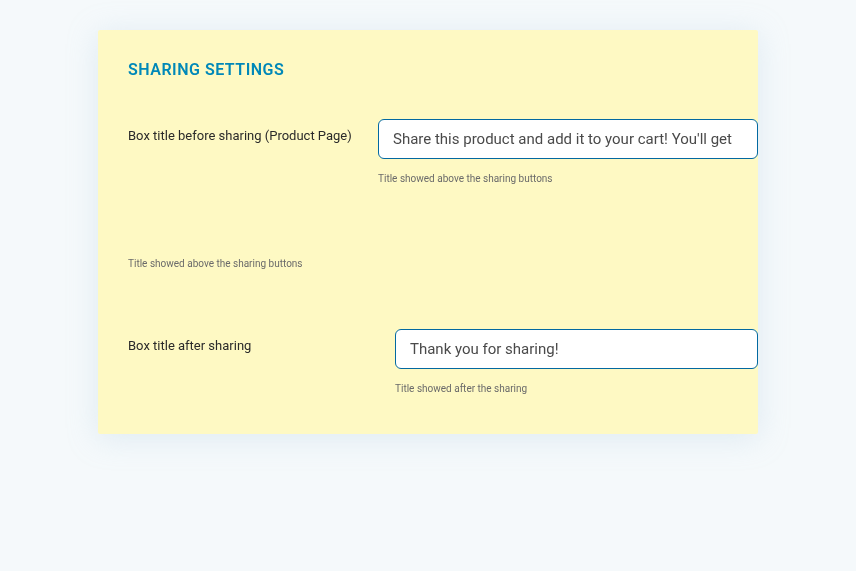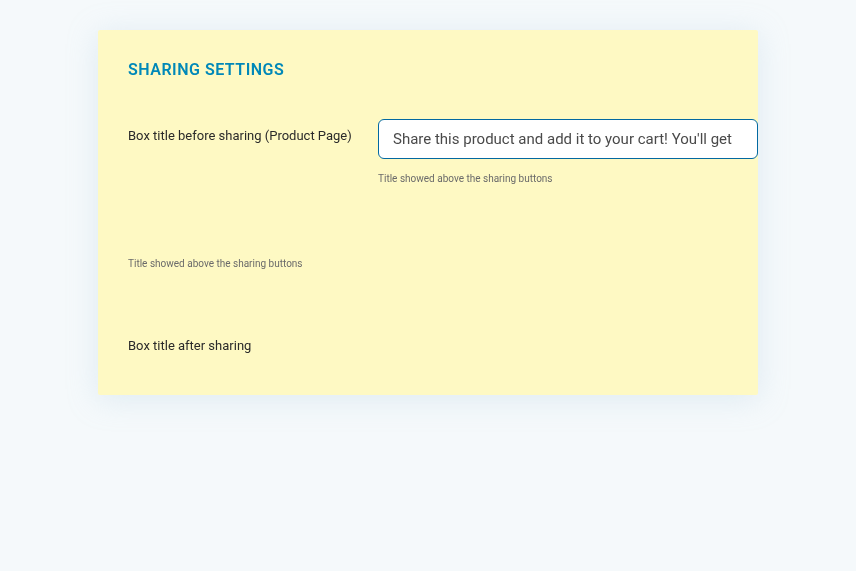--- a/index.html
+++ b/index.html
@@ -82,14 +82,18 @@
   </div>
 
   <div class="form-row">
     <div class="form-control-wrap">
       <div class="form-help">Title showed above the sharing buttons</div>
     </div>
   </div>
 
   <div class="form-row">
     <div class="form-label">Box title after sharing</div>
+    <div class="form-control-wrap">
+      <input type="text" class="form-input" value="Thank you for sharing!" style="">
+      <div class="form-help">Title showed after the sharing</div>
+    </div>
   </div>
 </div>
 
 </body></html>

